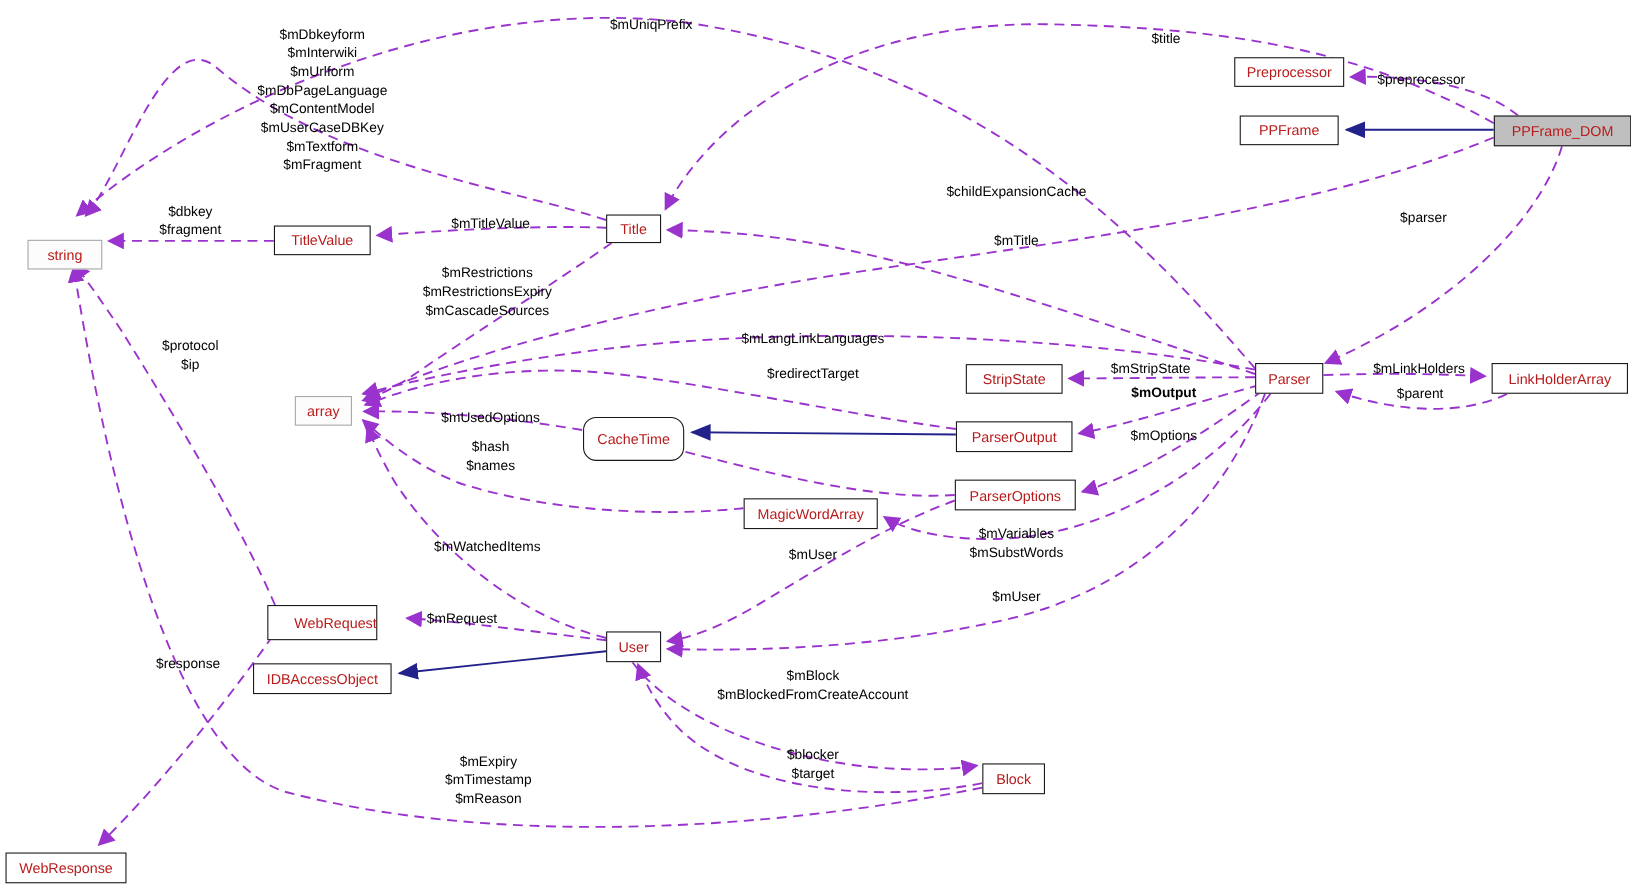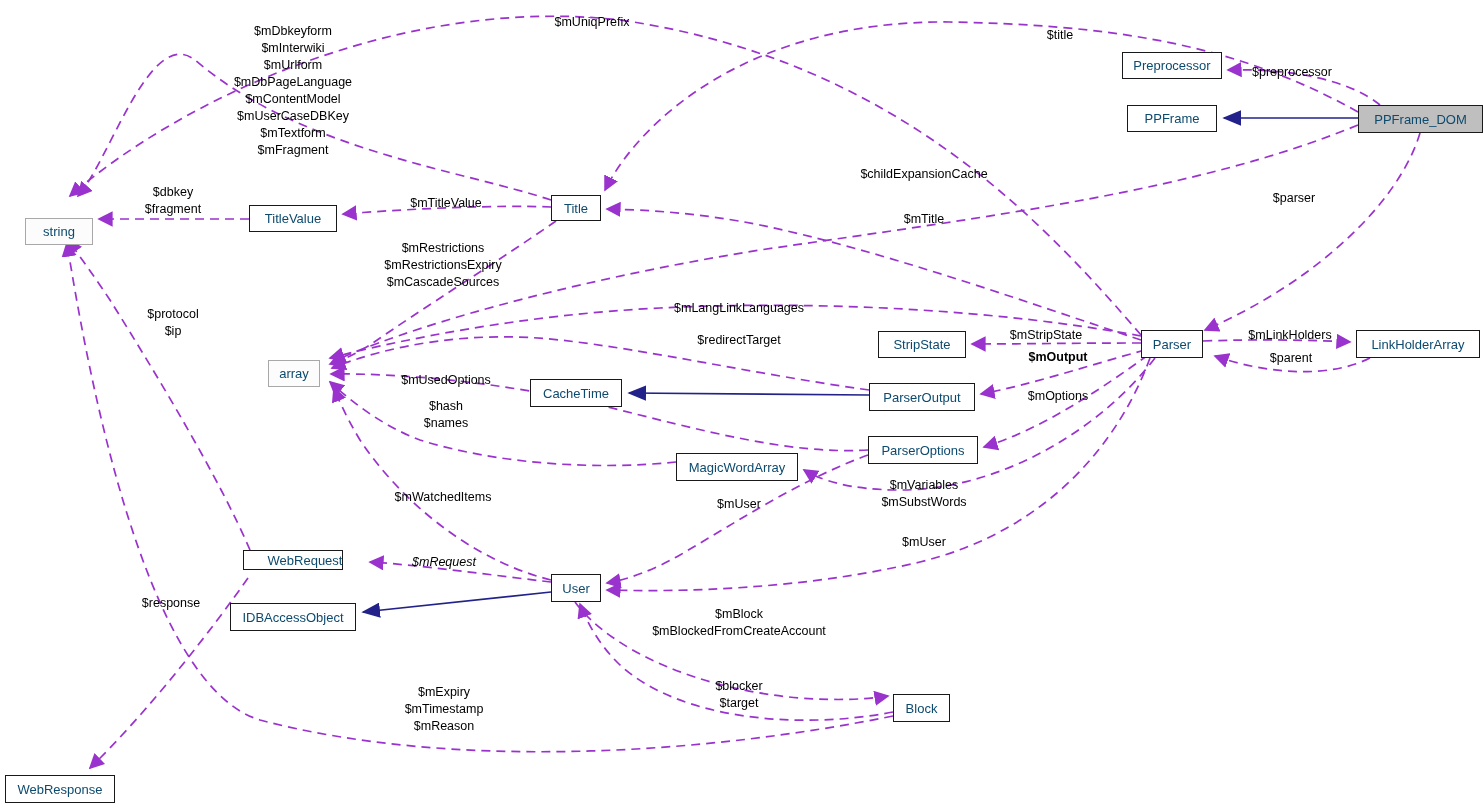--- a/index.html
+++ b/index.html
@@ -21,21 +21,21 @@
     left: 0;
     top: 0;
     width: 1483px;
     height: 810px;
   }
   .node {
     position: absolute;
     box-sizing: border-box;
     background: #ffffff;
     border: 1px solid #191919;
-    color: #0c4a6e;
+    color: #b91c1c;
     font-size: 13px;
     line-height: 1;
     display: flex;
     align-items: center;
     justify-content: center;
     white-space: nowrap;
     z-index: 5;
   }
   .node.builtin {
     border: 1px solid #a8a8a8;
@@ -157,42 +157,42 @@
       </div>
       <div class="node" style="left: 1127px; top: 105px; width: 90px; height: 27px;">
         <span>PPFrame</span>
       </div>
       <div class="node highlight" style="left: 1358px; top: 105px; width: 125px; height: 28px;">
         <span>PPFrame_DOM</span>
       </div>
       <div class="node builtin" style="left: 268px; top: 360px; width: 52px; height: 27px;">
         <span>array</span>
       </div>
-      <div class="node" style="left: 530px; top: 379px; width: 92px; height: 28px;">
+      <div class="node" style="left: 530px; top: 379px; width: 92px; height: 40px; border-radius: 12px;">
         <span>CacheTime</span>
       </div>
       <div class="node" style="left: 878px; top: 331px; width: 88px; height: 27px;">
         <span>StripState</span>
       </div>
       <div class="node" style="left: 869px; top: 383px; width: 106px; height: 28px;">
         <span>ParserOutput</span>
       </div>
       <div class="node" style="left: 868px; top: 436px; width: 110px; height: 28px;">
         <span>ParserOptions</span>
       </div>
       <div class="node" style="left: 1141px; top: 330px; width: 62px; height: 28px;">
         <span>Parser</span>
       </div>
       <div class="node" style="left: 1356px; top: 330px; width: 124px; height: 28px;">
         <span>LinkHolderArray</span>
       </div>
       <div class="node" style="left: 676px; top: 453px; width: 122px; height: 28px;">
         <span>MagicWordArray</span>
       </div>
-      <div class="node" style="left: 243px; top: 550px; width: 100px; height: 20px; padding-left: 24px;">
+      <div class="node" style="left: 243px; top: 550px; width: 100px; height: 32px; padding-left: 24px;">
         <span>WebRequest</span>
       </div>
       <div class="node" style="left: 230px; top: 603px; width: 126px; height: 28px;">
         <span>IDBAccessObject</span>
       </div>
       <div class="node" style="left: 551px; top: 574px; width: 50px; height: 28px;">
         <span>User</span>
       </div>
       <div class="node" style="left: 893px; top: 694px; width: 57px; height: 28px;">
         <span>Block</span>
@@ -232,21 +232,21 @@
       <div class="edge-label" style="left: 1291px; top: 350px;">$parent</div>
       <div class="edge-label" style="left: 446px; top: 372px;">$mUsedOptions</div>
       <div class="edge-label" style="left: 1058px; top: 388px;">$mOptions</div>
       <div class="edge-label" style="left: 446px; top: 398px;">$hash
 $names</div>
       <div class="edge-label" style="left: 924px; top: 477px;">$mVariables
 $mSubstWords</div>
       <div class="edge-label" style="left: 443px; top: 489px;">$mWatchedItems</div>
       <div class="edge-label" style="left: 739px; top: 496px;">$mUser</div>
       <div class="edge-label" style="left: 924px; top: 534px;">$mUser</div>
-      <div class="edge-label" style="left: 444px; top: 554px; font-style: italic;">$mRequest</div>
+      <div class="edge-label" style="left: 420px; top: 554px;">$mRequest</div>
       <div class="edge-label" style="left: 171px; top: 595px;">$response</div>
       <div class="edge-label" style="left: 739px; top: 606px;">$mBlock
 $mBlockedFromCreateAccount</div>
       <div class="edge-label" style="left: 739px; top: 678px;">$blocker
 $target</div>
       <div class="edge-label" style="left: 444px; top: 684px;">$mExpiry
 $mTimestamp
 $mReason</div>
     </div>
 

